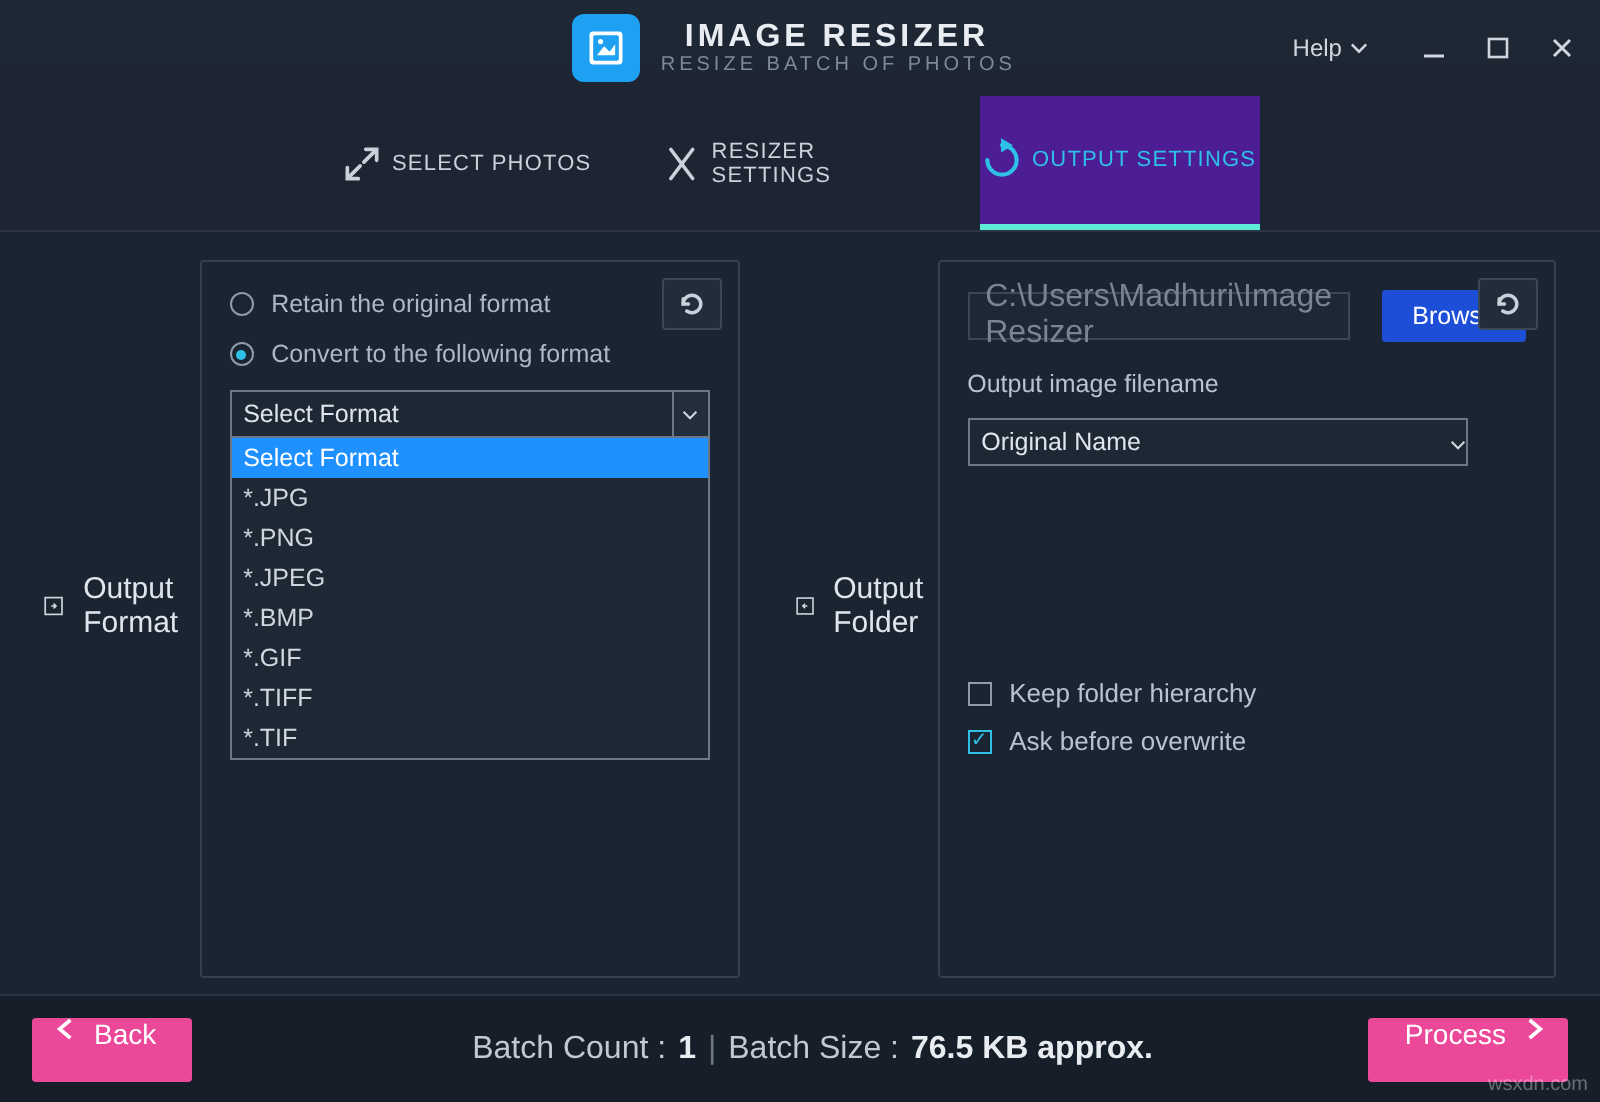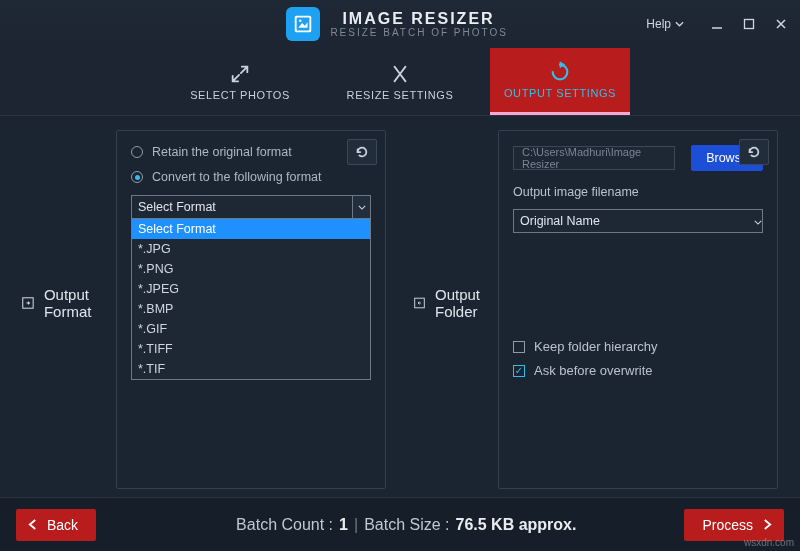--- a/index.html
+++ b/index.html
@@ -45,32 +45,32 @@
   .tabs {
     height: 68px;
     display: flex;
     justify-content: center;
     gap: 20px;
     border-bottom: 1px solid #2a3442;
     background: #1c2531;
   }
   .tab {
     width: 140px;
-    display: flex; flex-direction: column; align-items: center; justify-content: center;
+    display: flex; align-items: center; justify-content: flex-start;
     gap: 4px;
     color: #c9d1da;
     font-size: 11px; letter-spacing: 0.6px;
     cursor: pointer;
     position: relative;
   }
   .tab svg { width: 22px; height: 22px; }
   .tab.active {
-    background: #b91c1c;
+    background: #4c1d95;
     color: #2ec0e6;
-    border-bottom: 3px solid #f9a8d4;
+    border-bottom: 3px solid #5eead4;
   }
   .tab.active svg { stroke: #2ec0e6; fill: #2ec0e6; }
 
   
   .main {
     display: flex;
     gap: 0;
     padding: 0;
     height: calc(551px - 48px - 68px - 54px);
   }
@@ -153,21 +153,21 @@
   }
 
   
   .field-label { font-size: 12.5px; color: #b9c2cd; margin-bottom: 10px; margin-top: 4px; }
   .path-row { display: flex; gap: 16px; align-items: center; margin-bottom: 14px; }
   .path-input {
     flex: 1; height: 24px;
     border: 1px solid #3a4858;
     background: #1e2834;
     color: #7a8493;
-    font-size: 11px;
+    font-size: 16px;
     padding: 0 8px;
     display: flex; align-items: center;
   }
   .browse-btn {
     width: 72px; height: 26px;
     background: #1d4ed8;
     color: #fff; font-size: 12.5px;
     display: flex; align-items: center; justify-content: center;
     cursor: pointer;
     border-radius: 2px;
@@ -196,23 +196,23 @@
   
   .footer {
     height: 54px;
     background: #161e29;
     display: flex; align-items: center; justify-content: space-between;
     padding: 0 16px;
     border-top: 1px solid #2a3442;
   }
   .nav-btn {
     height: 32px; padding: 0 18px;
-    background: #b91c1c;
+    background: #ec4899;
     color: #fff; font-size: 14px;
-    display: flex; align-items: center; gap: 10px;
+    display: flex; align-items: flex-start; gap: 10px;
     cursor: pointer;
     border-radius: 2px;
   }
   .nav-btn.back { padding-left: 12px; }
   .nav-btn.process { padding-right: 12px; }
   .batch-info { font-size: 16px; color: #bfc8d3; display: flex; gap: 6px; padding-left: 32px; }
   .batch-info .bold { color: #e9edf2; font-weight: 600; }
   .sep { color: #6d7886; }
   .watermark {
     position: absolute; bottom: 3px; right: 6px;
@@ -267,21 +267,21 @@
   <div class="tab">
     <svg viewBox="0 0 24 24">
         <path d="M4 14 L4 20 L10 20 M20 10 L20 4 L14 4 M4 20 L11 13 M20 4 L13 11" stroke="#c9d1da" stroke-width="2" fill="none" stroke-linecap="round"></path>
       </svg>
     <span>SELECT PHOTOS</span>
   </div>
   <div class="tab">
     <svg viewBox="0 0 24 24">
         <path d="M6 4 L12 12 L6 20 M18 4 L12 12 L18 20" stroke="#c9d1da" stroke-width="2" fill="none" stroke-linecap="round"></path>
       </svg>
-    <span>RESIZE SETTINGS</span>
+    <span>RESIZER SETTINGS</span>
   </div>
   <div class="tab active">
     <svg viewBox="0 0 24 24">
         <path d="M12 4 A8 8 0 1 1 4 12" stroke="#2ec0e6" stroke-width="2.3" fill="none" stroke-linecap="round"></path>
         <path d="M12 1 L12 7 L17 4 Z" fill="#2ec0e6"></path>
       </svg>
     <span>OUTPUT SETTINGS</span>
   </div>
 </div>
 

